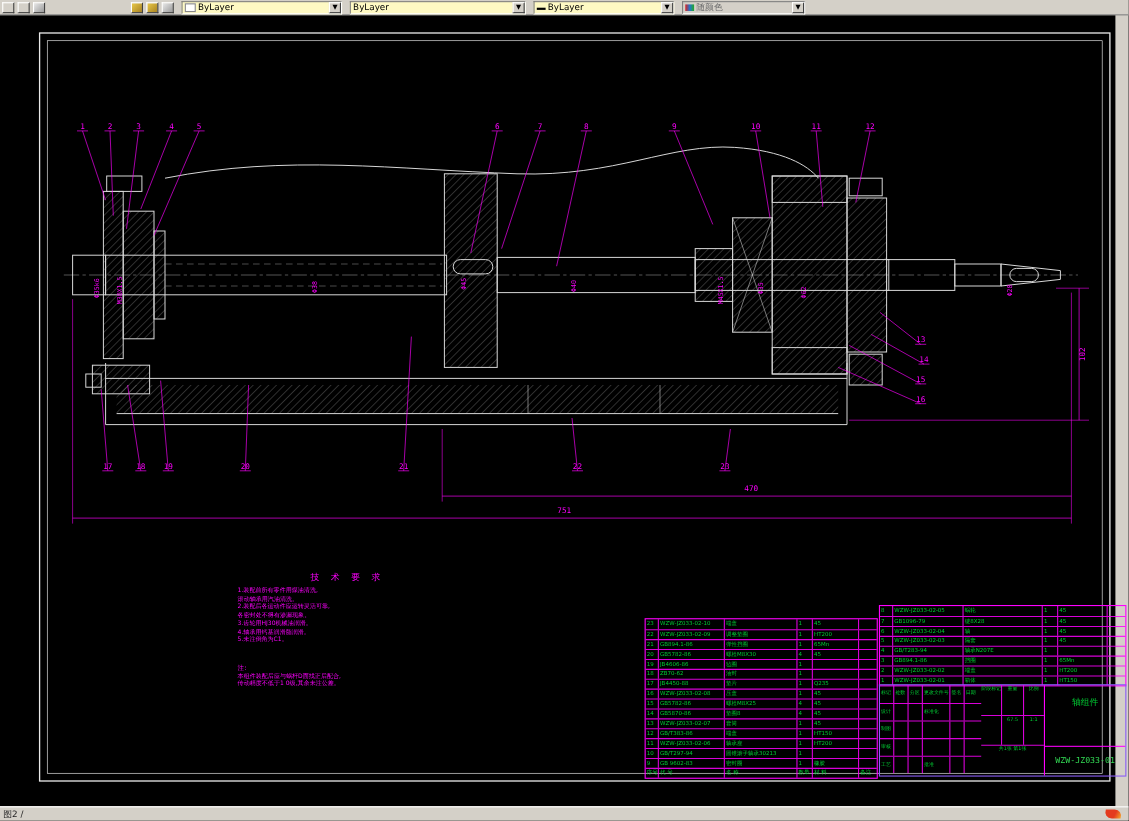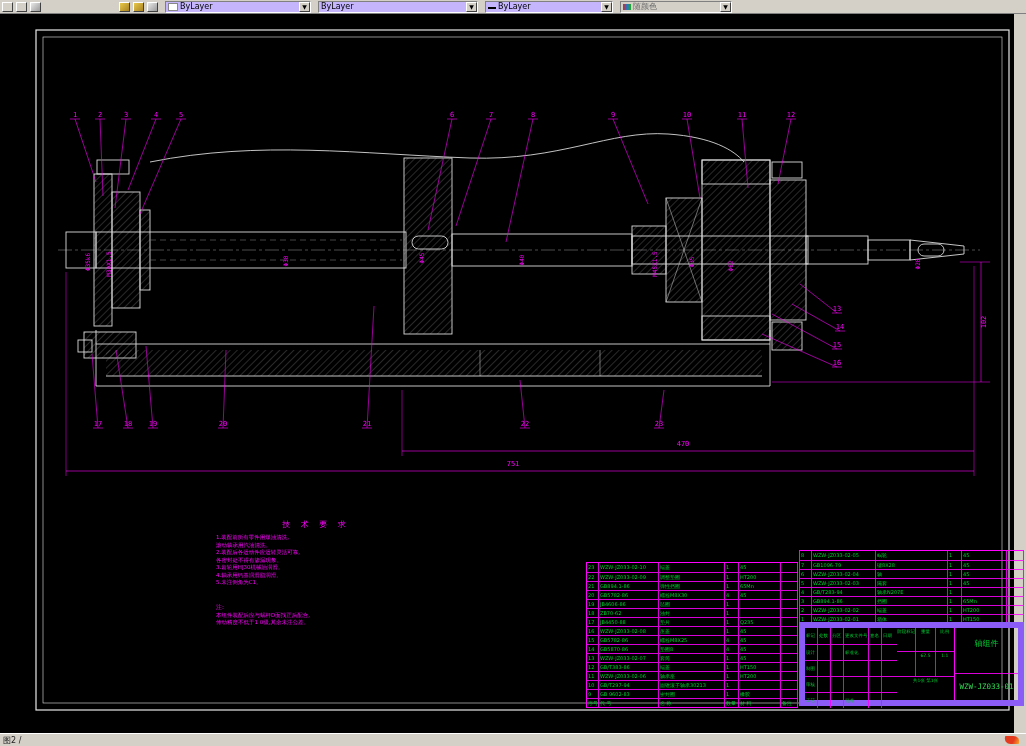--- a/index.html
+++ b/index.html
@@ -11,21 +11,21 @@
   
   .toolbar{
     position:absolute;top:0;left:0;width:1026px;height:14px;
     background:#d4d0c8;display:flex;align-items:center;gap:3px;
     border-bottom:1px solid #808080;box-sizing:border-box;padding-left:2px;
   }
   .tbtn{width:11px;height:10px;background:#d4d0c8;border:1px solid;border-color:#fff #404040 #404040 #fff;box-sizing:border-box;}
   .tbtn.gold{background:linear-gradient(135deg,#e8c84a,#a98322);}
   .tbtn.grey{background:linear-gradient(135deg,#e8e8e8,#9a9a9a);}
   .combo{
-    height:12px;background:#c4b5fd;border:1px solid;border-color:#808080 #fff #fff #808080;
+    height:12px;background:#fef9c3;border:1px solid;border-color:#808080 #fff #fff #808080;
     display:flex;align-items:center;font-size:8px;color:#000;box-sizing:border-box;
     padding-left:2px;margin-left:4px;
   }
   .combo.disabled{background:#d4d0c8;color:#6a6a6a;}
   .combo .swatch{width:8px;height:6px;margin-right:2px;flex:none;}
   .combo .lbl{white-space:nowrap;overflow:hidden;flex:1;}
   .combo .arrow{
     width:11px;height:10px;margin-left:auto;flex:none;background:#d4d0c8;
     border:1px solid;border-color:#fff #404040 #404040 #fff;box-sizing:border-box;
     font-size:6px;line-height:8px;text-align:center;color:#000;
@@ -48,21 +48,21 @@
     font-size:5px;line-height:8px;color:#00cc33;box-sizing:border-box;
     border-right:1px solid rgba(255,0,255,.85);overflow:hidden;white-space:nowrap;
     padding-left:1px;flex:none;
   }
   .bom .tcell:last-child{border-right:none;}
   #bom-left{left:570px;top:548px;width:212px;}
   #bom-right{left:783px;top:536px;width:225px;}
   
   .tblock{
     position:absolute;left:783px;top:608px;width:225px;height:84px;
-    border:6px solid #8b5cf6;box-sizing:border-box;display:flex;color:#00cc33;
+    border:1px solid #8b5cf6;box-sizing:border-box;display:flex;color:#00cc33;
   }
   .tb-left{width:92px;border-right:1px solid #ff00ff;box-sizing:border-box;}
   .tb-left .trow{height:16px;}
   .tb-left .tcell{font-size:4.5px;line-height:15px;}
   .tb-mid{width:58px;border-right:1px solid #ff00ff;box-sizing:border-box;display:flex;flex-direction:column;}
   .tb-mid .cellrow{flex:1;display:flex;border-bottom:1px solid rgba(255,0,255,.85);}
   .tb-mid .cellrow:last-child{border-bottom:none;}
   .tb-mid .c{flex:1;font-size:4.5px;line-height:1.6;text-align:center;border-right:1px solid rgba(255,0,255,.85);overflow:hidden;}
   .tb-mid .c:last-child{border-right:none;}
   .tb-right{flex:1;display:flex;flex-direction:column;}

